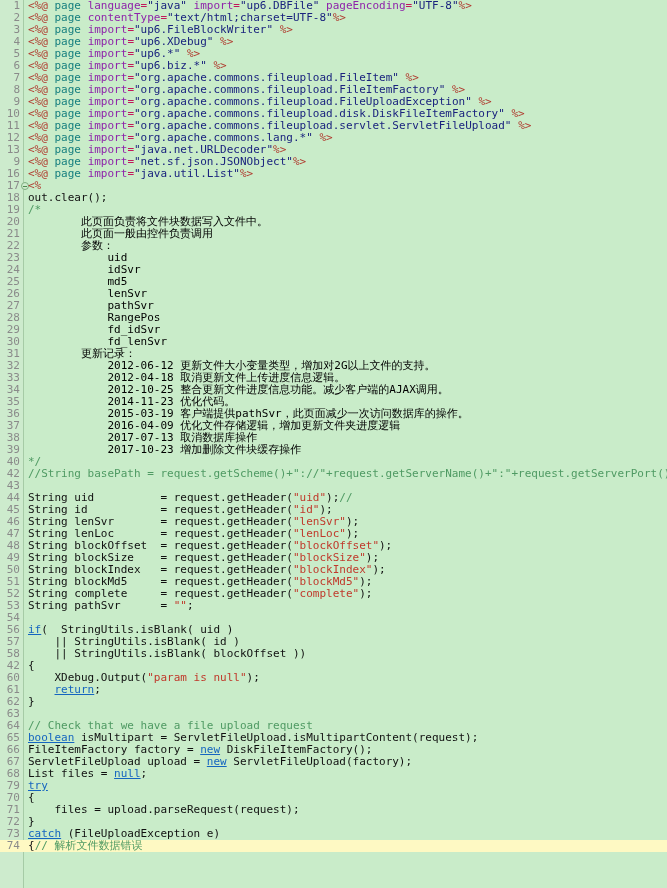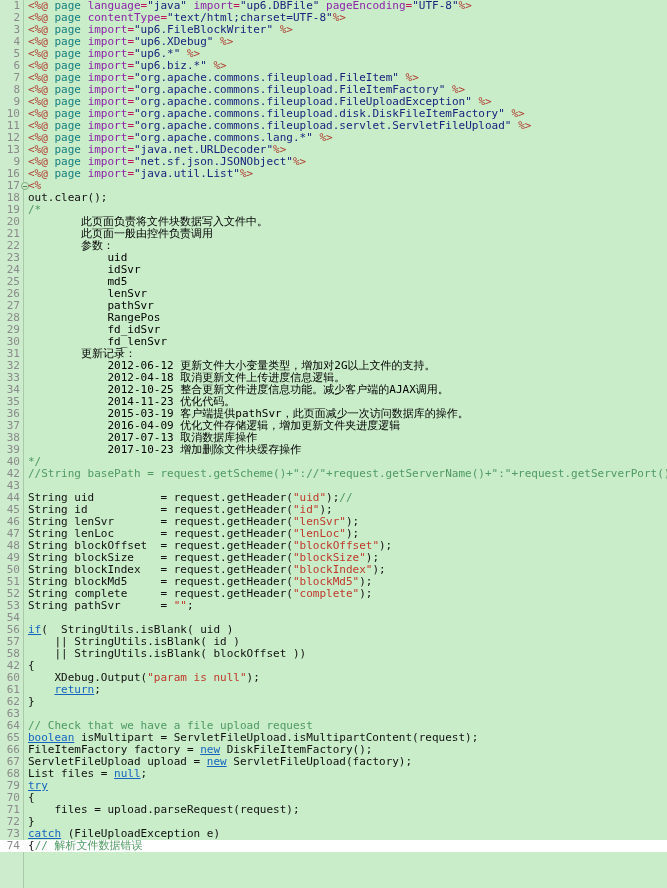--- a/index.html
+++ b/index.html
@@ -41,21 +41,21 @@
   .line {
     position: relative;
     height: 12px;
     line-height: 12px;
     white-space: pre;
     font-size: 11px;
     letter-spacing: 0px;
   }
 
   .line.cur {
-    background: #ffffff;
+    background: #fef9c3;
   }
 
   .lineno {
     position: absolute;
     left: 0;
     top: 0;
     width: 20px;
     text-align: right;
     color: #8a8a8a;
     font-size: 11px;

